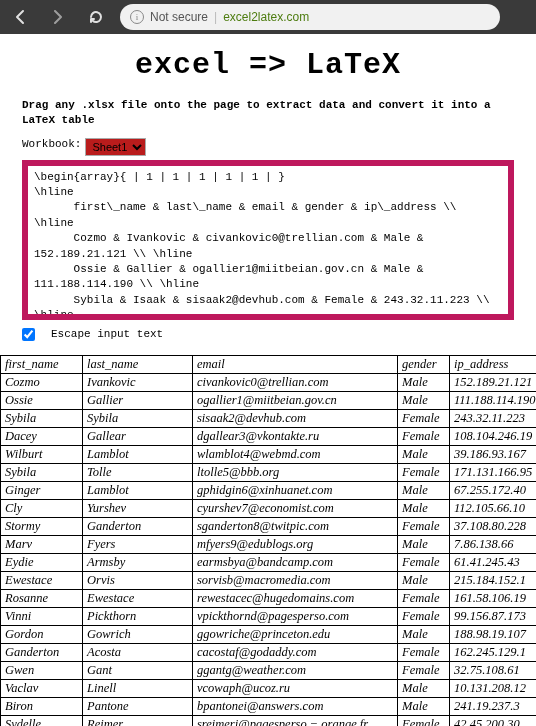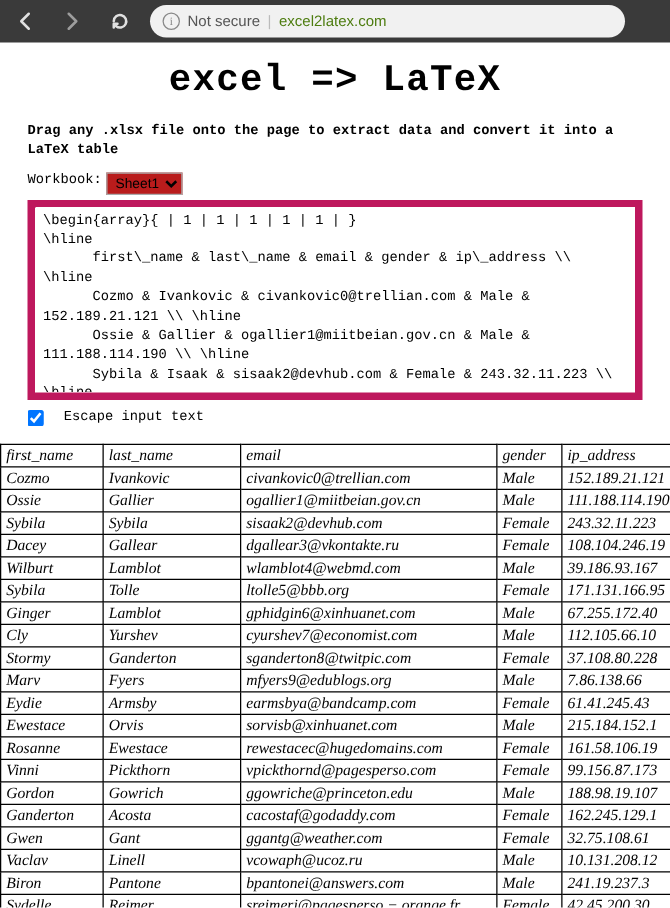--- a/index.html
+++ b/index.html
@@ -289,21 +289,21 @@
       <tr>
         <td>Eydie</td>
         <td>Armsby</td>
         <td>earmsbya@bandcamp.com</td>
         <td>Female</td>
         <td>61.41.245.43</td>
       </tr>
       <tr>
         <td>Ewestace</td>
         <td>Orvis</td>
-        <td>sorvisb@xinhuanet.com</td>
+        <td>sorvisb@macromedia.com</td>
         <td>Male</td>
         <td>215.184.152.1</td>
       </tr>
       <tr>
         <td>Rosanne</td>
         <td>Ewestace</td>
         <td>rewestacec@hugedomains.com</td>
         <td>Female</td>
         <td>161.58.106.19</td>
       </tr>

